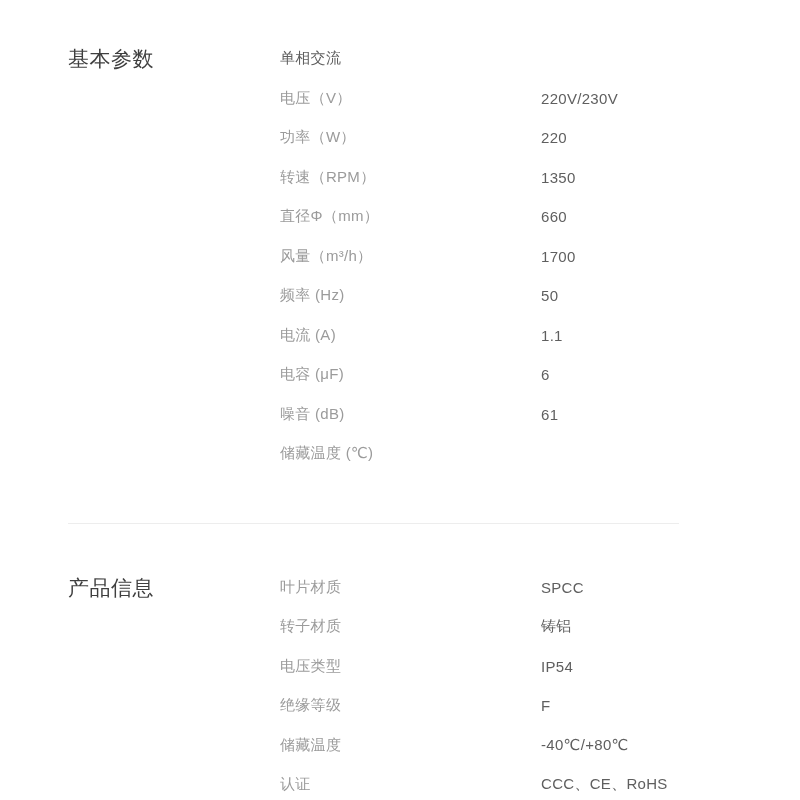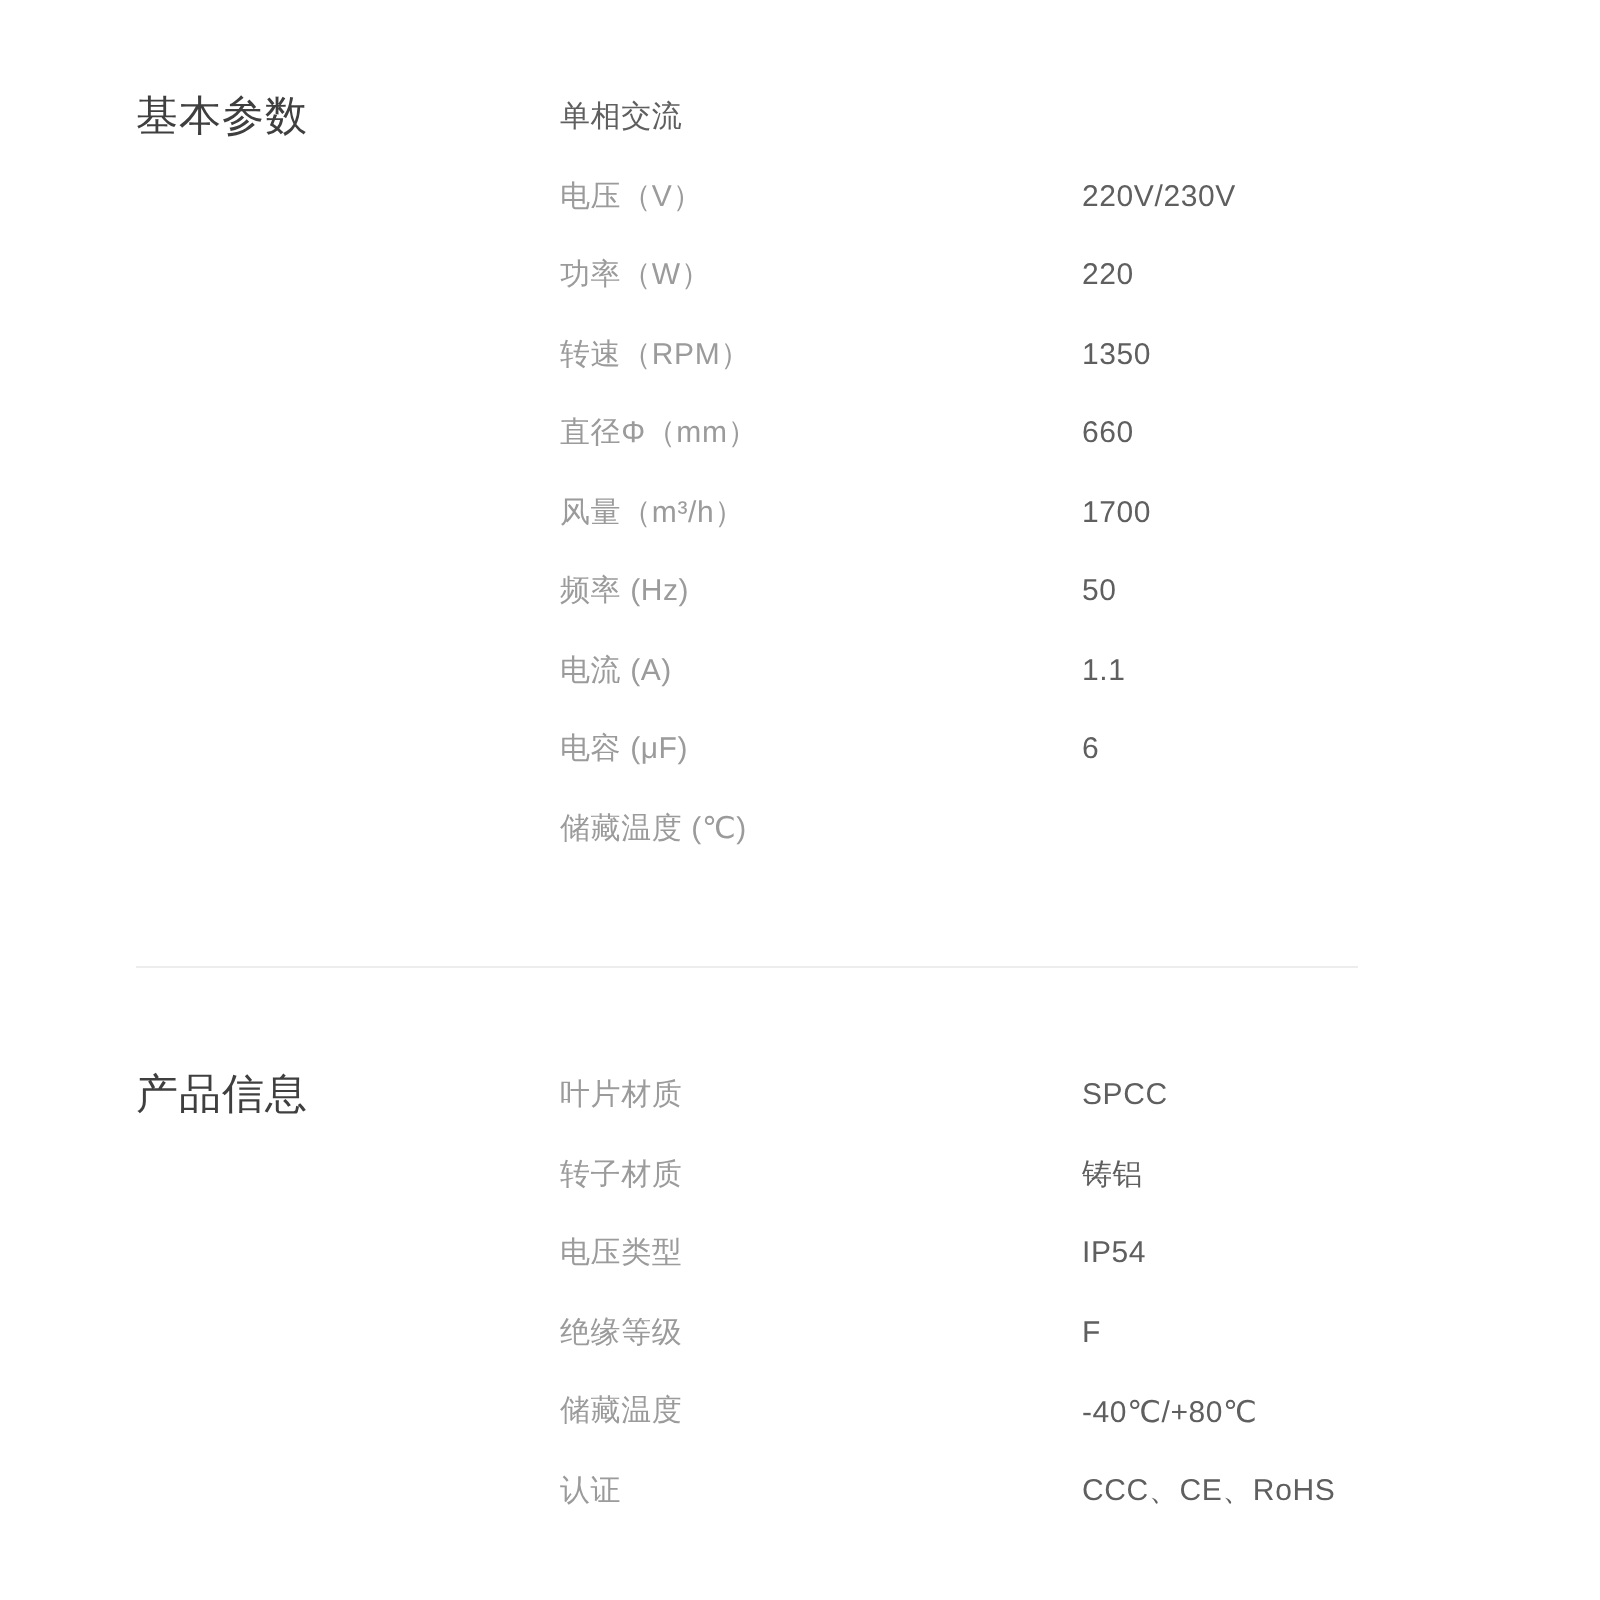--- a/index.html
+++ b/index.html
@@ -102,20 +102,24 @@
   <div class="spec-row">
     <div class="spec-label">电流 (A)</div>
     <div class="spec-value">1.1</div>
   </div>
 
   <div class="spec-row">
     <div class="spec-label">电容 (μF)</div>
     <div class="spec-value">6</div>
   </div>
 
+  <div class="spec-row">
+    <div class="spec-label">噪音 (dB)</div>
+    <div class="spec-value">61</div>
+  </div>
 
   <div class="spec-row">
     <div class="spec-label">储藏温度 (℃)</div>
   </div>
 </div>
   </section>
 
   <div class="divider"></div>
 
   <section class="spec-section">

